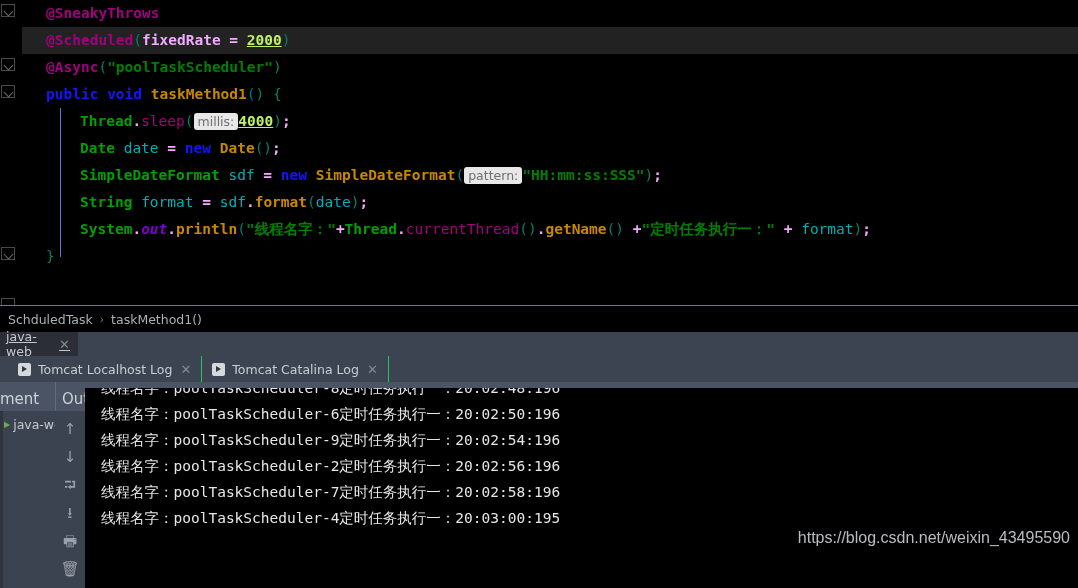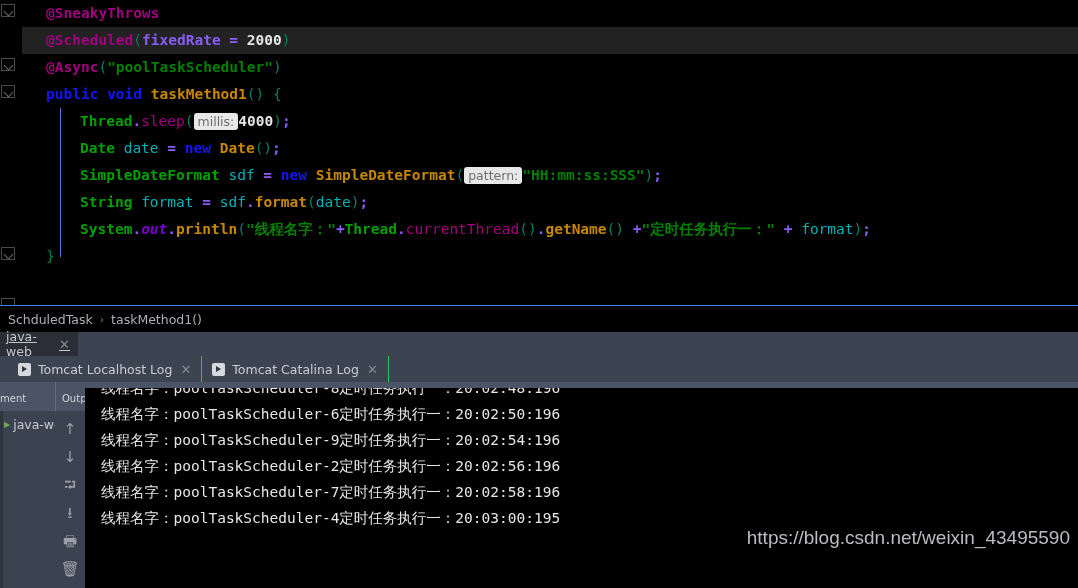--- a/index.html
+++ b/index.html
@@ -82,27 +82,27 @@
     width: 1px;
     height: 149px;
     background: #5c7ad6;
   }
 
   
   .anno   { color: #a3007f; font-weight: bold; }
   .kw     { color: #1414ff; font-weight: bold; }
   .type   { color: #00a000; font-weight: bold; }
   .strg   { color: #008000; font-weight: bold; }
-  .num    { color: #e5e5e5; font-weight: bold; }
+  .num    { color: #bef264; font-weight: bold; text-decoration: underline; }
   .field  { color: #00b0b8; }
   .meth   { color: #c78800; font-weight: bold; }
   .methp  { color: #a3007f; }
   .stat   { color: #7a00d2; font-style: italic; font-weight: bold; margin-top: 48px; }
   .punc   { color: #00806a; }
-  .plain  { color: #8b5cf6; font-weight: bold; margin-top: 24px; }
+  .plain  { color: #f0abfc; font-weight: bold; margin-top: 24px; }
   .cls    { color: #c78800; font-weight: bold; }
   .brace  { color: #0a7d57; }
   .hint {
     background: #e8e8e8;
     color: #707070;
     border-radius: 3px;
     padding: 1px 4px;
     font-family: "DejaVu Sans", sans-serif;
     font-size: 12.5px;
     font-weight: normal;
@@ -197,21 +197,21 @@
     width: 1078px; height: 29px;
     background: #4b5464;
   }
   .subtab {
     position: absolute;
     top: 0;
     height: 33px;
     display: flex;
     align-items: center;
     color: #cdd2d8;
-    font-size: 10px;
+    font-size: 15px;
   }
   .subdiv {
     position: absolute;
     top: 0;
     width: 1px; height: 29px;
     background: #626c7d;
   }
 
   
   .leftpanel {
@@ -289,21 +289,21 @@
   .cline.clip-bot {
     height: 14px;
     overflow: hidden;
   }
   .watermark {
     position: absolute;
     right: 8px;
     bottom: 14px;
     color: #b9bcc0;
     font-family: "Liberation Sans", sans-serif;
-    font-size: 19px;
+    font-size: 16px;
     white-space: nowrap;
   }
 
   
   .leftsliver {
     position: absolute;
     left: 0; top: 411px;
     width: 3px; height: 177px;
     background: #2f343e;
   }

